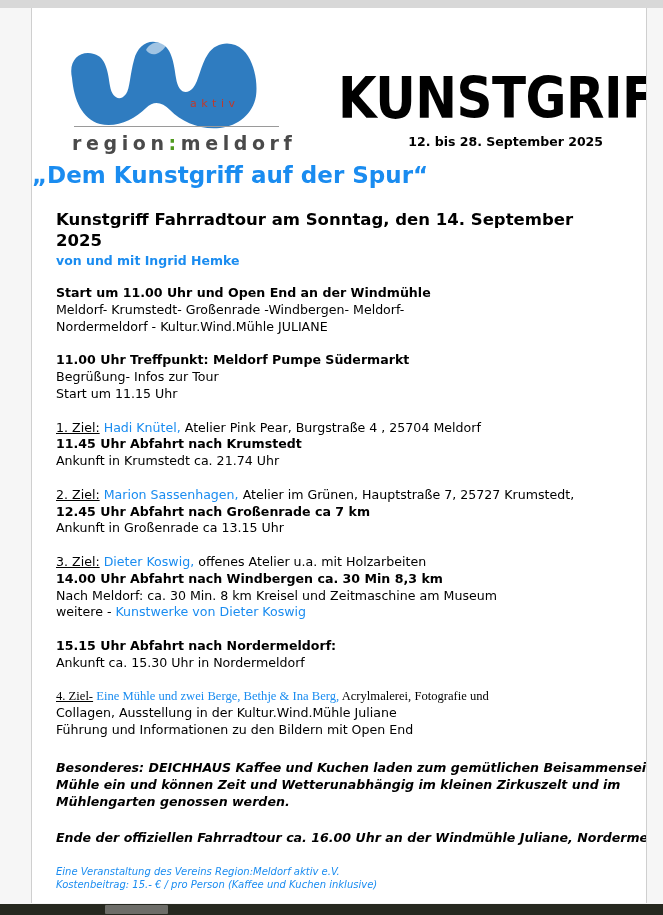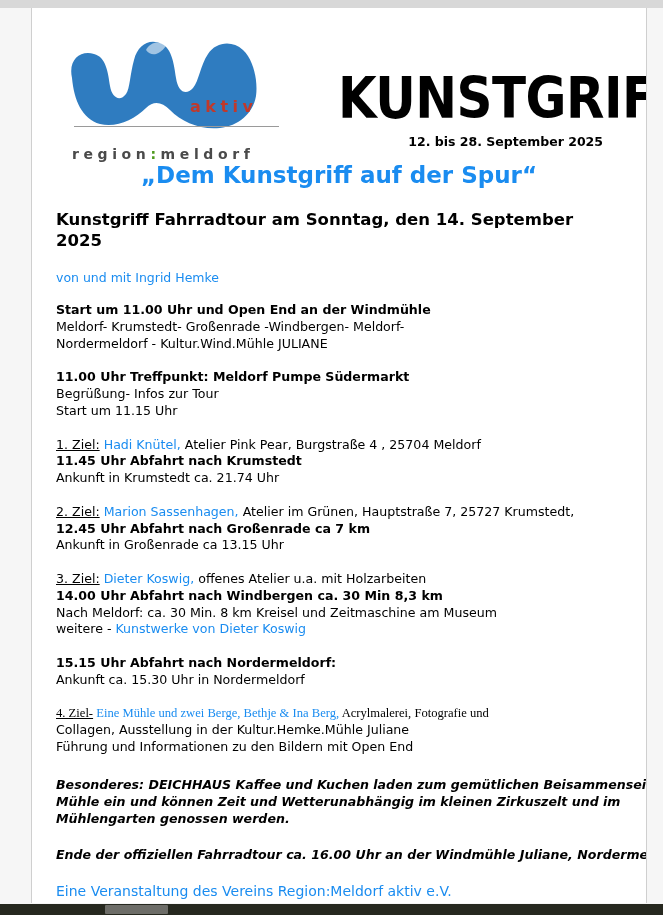--- a/index.html
+++ b/index.html
@@ -78,39 +78,39 @@
     top: 30px;
     width: 250px;
     height: 120px;
   }
   .rm-brush { position: absolute; left: 0; top: 0; }
   .rm-aktiv {
     position: absolute;
     left: 140px;
     top: 59px;
     font-family: "DejaVu Sans", sans-serif;
-    font-size: 16px;
-    font-weight: bold;
+    font-size: 11px;
+    font-weight: normal;
     letter-spacing: 4.5px;
     color: #c0392b;
   }
   .rm-rule {
     position: absolute;
     left: 24px;
     top: 88px;
     width: 205px;
     height: 1px;
     background: #9a9a9a;
   }
   .rm-word {
     position: absolute;
     left: 22px;
-    top: 108px;
-    font-family: "DejaVu Sans", sans-serif;
-    font-size: 14px;
+    top: 94px;
+    font-family: "DejaVu Sans", sans-serif;
+    font-size: 19px;
     font-weight: bold;
     letter-spacing: 4.6px;
     color: #4a4a4a;
     white-space: nowrap;
   }
   .rm-colon { color: #4f9a1e; }
 
   .logo-kg {
     position: absolute;
     left: 306px;
@@ -133,21 +133,20 @@
     text-align: right;
     font-family: "DejaVu Sans", sans-serif;
     font-size: 12.5px;
     font-weight: bold;
     color: #000000;
     white-space: nowrap;
   }
 
   
   .main-title {
-    text-align: center;
     color: #1a8cf0;
     font-family: "DejaVu Sans", sans-serif;
     font-size: 23px;
     font-weight: bold;
     margin: 14px 0 0 0;
   }
 
   .body-wrap {
     padding: 0 22px 0 24px;
   }
@@ -155,21 +154,22 @@
   .subtitle {
     font-size: 16.5px;
     font-weight: bold;
     color: #000000;
     margin-top: 22px;
     line-height: 1.25;
   }
   .byline {
     font-size: 12.5px;
     color: #1a8cf0;
-    margin-top: 19px;
+    margin-top: 2px;
+    font-weight: bold;
   }
 
   .para {
     margin-top: 17px;
     font-size: 12.6px;
     line-height: 1.33;
     color: #000000;
   }
   .para .strong { font-weight: bold; }
 
@@ -199,21 +199,21 @@
     color: #000000;
     white-space: nowrap;
   }
 
   .footer {
     margin-top: 20px;
     font-size: 12.6px;
     line-height: 1.33;
     color: #1a8cf0;
   }
-  .footer .big { font-size: 14px; }
+  .footer .big { font-size: 10px; font-style: italic; }
 </style>
 </head>
 <body>
 
 <div id="viewer">
 
   <div id="topbar"></div>
 
   <div id="page">
     <div class="content">
@@ -281,21 +281,21 @@
           <span class="line"><span>weitere -</span> <span class="blue">Kunstwerke von Dieter Koswig</span></span>
         </div>
 
         <div class="para">
           <span class="line strong">15.15 Uhr Abfahrt nach Nordermeldorf:</span>
           <span class="line">Ankunft ca. 15.30 Uhr in Nordermeldorf</span>
         </div>
 
         <div class="para">
           <span class="line wrapline"><span class="ziel-label">4. Ziel-</span> <span class="blue">Eine Mühle und zwei Berge, Bethje &amp; Ina Berg,</span> <span>Acrylmalerei, Fotografie und</span></span>
-          <span class="line">Collagen, Ausstellung in der Kultur.Hemke.Mühle Juliane</span>
+          <span class="line">Collagen, Ausstellung in der Kultur.Wind.Mühle Juliane</span>
           <span class="line">Führung und Informationen zu den Bildern mit Open End</span>
         </div>
 
         <div class="italic-para">
           <span class="line">Besonderes: DEICHHAUS Kaffee und Kuchen laden zum gemütlichen Beisammensein an der</span>
           <span class="line">Mühle ein und können Zeit und Wetterunabhängig im kleinen Zirkuszelt und im</span>
           <span class="line">Mühlengarten genossen werden.</span>
         </div>
 
         <div class="italic-single">Ende der offiziellen Fahrradtour ca. 16.00 Uhr an der Windmühle Juliane, Nordermeldorf</div>

